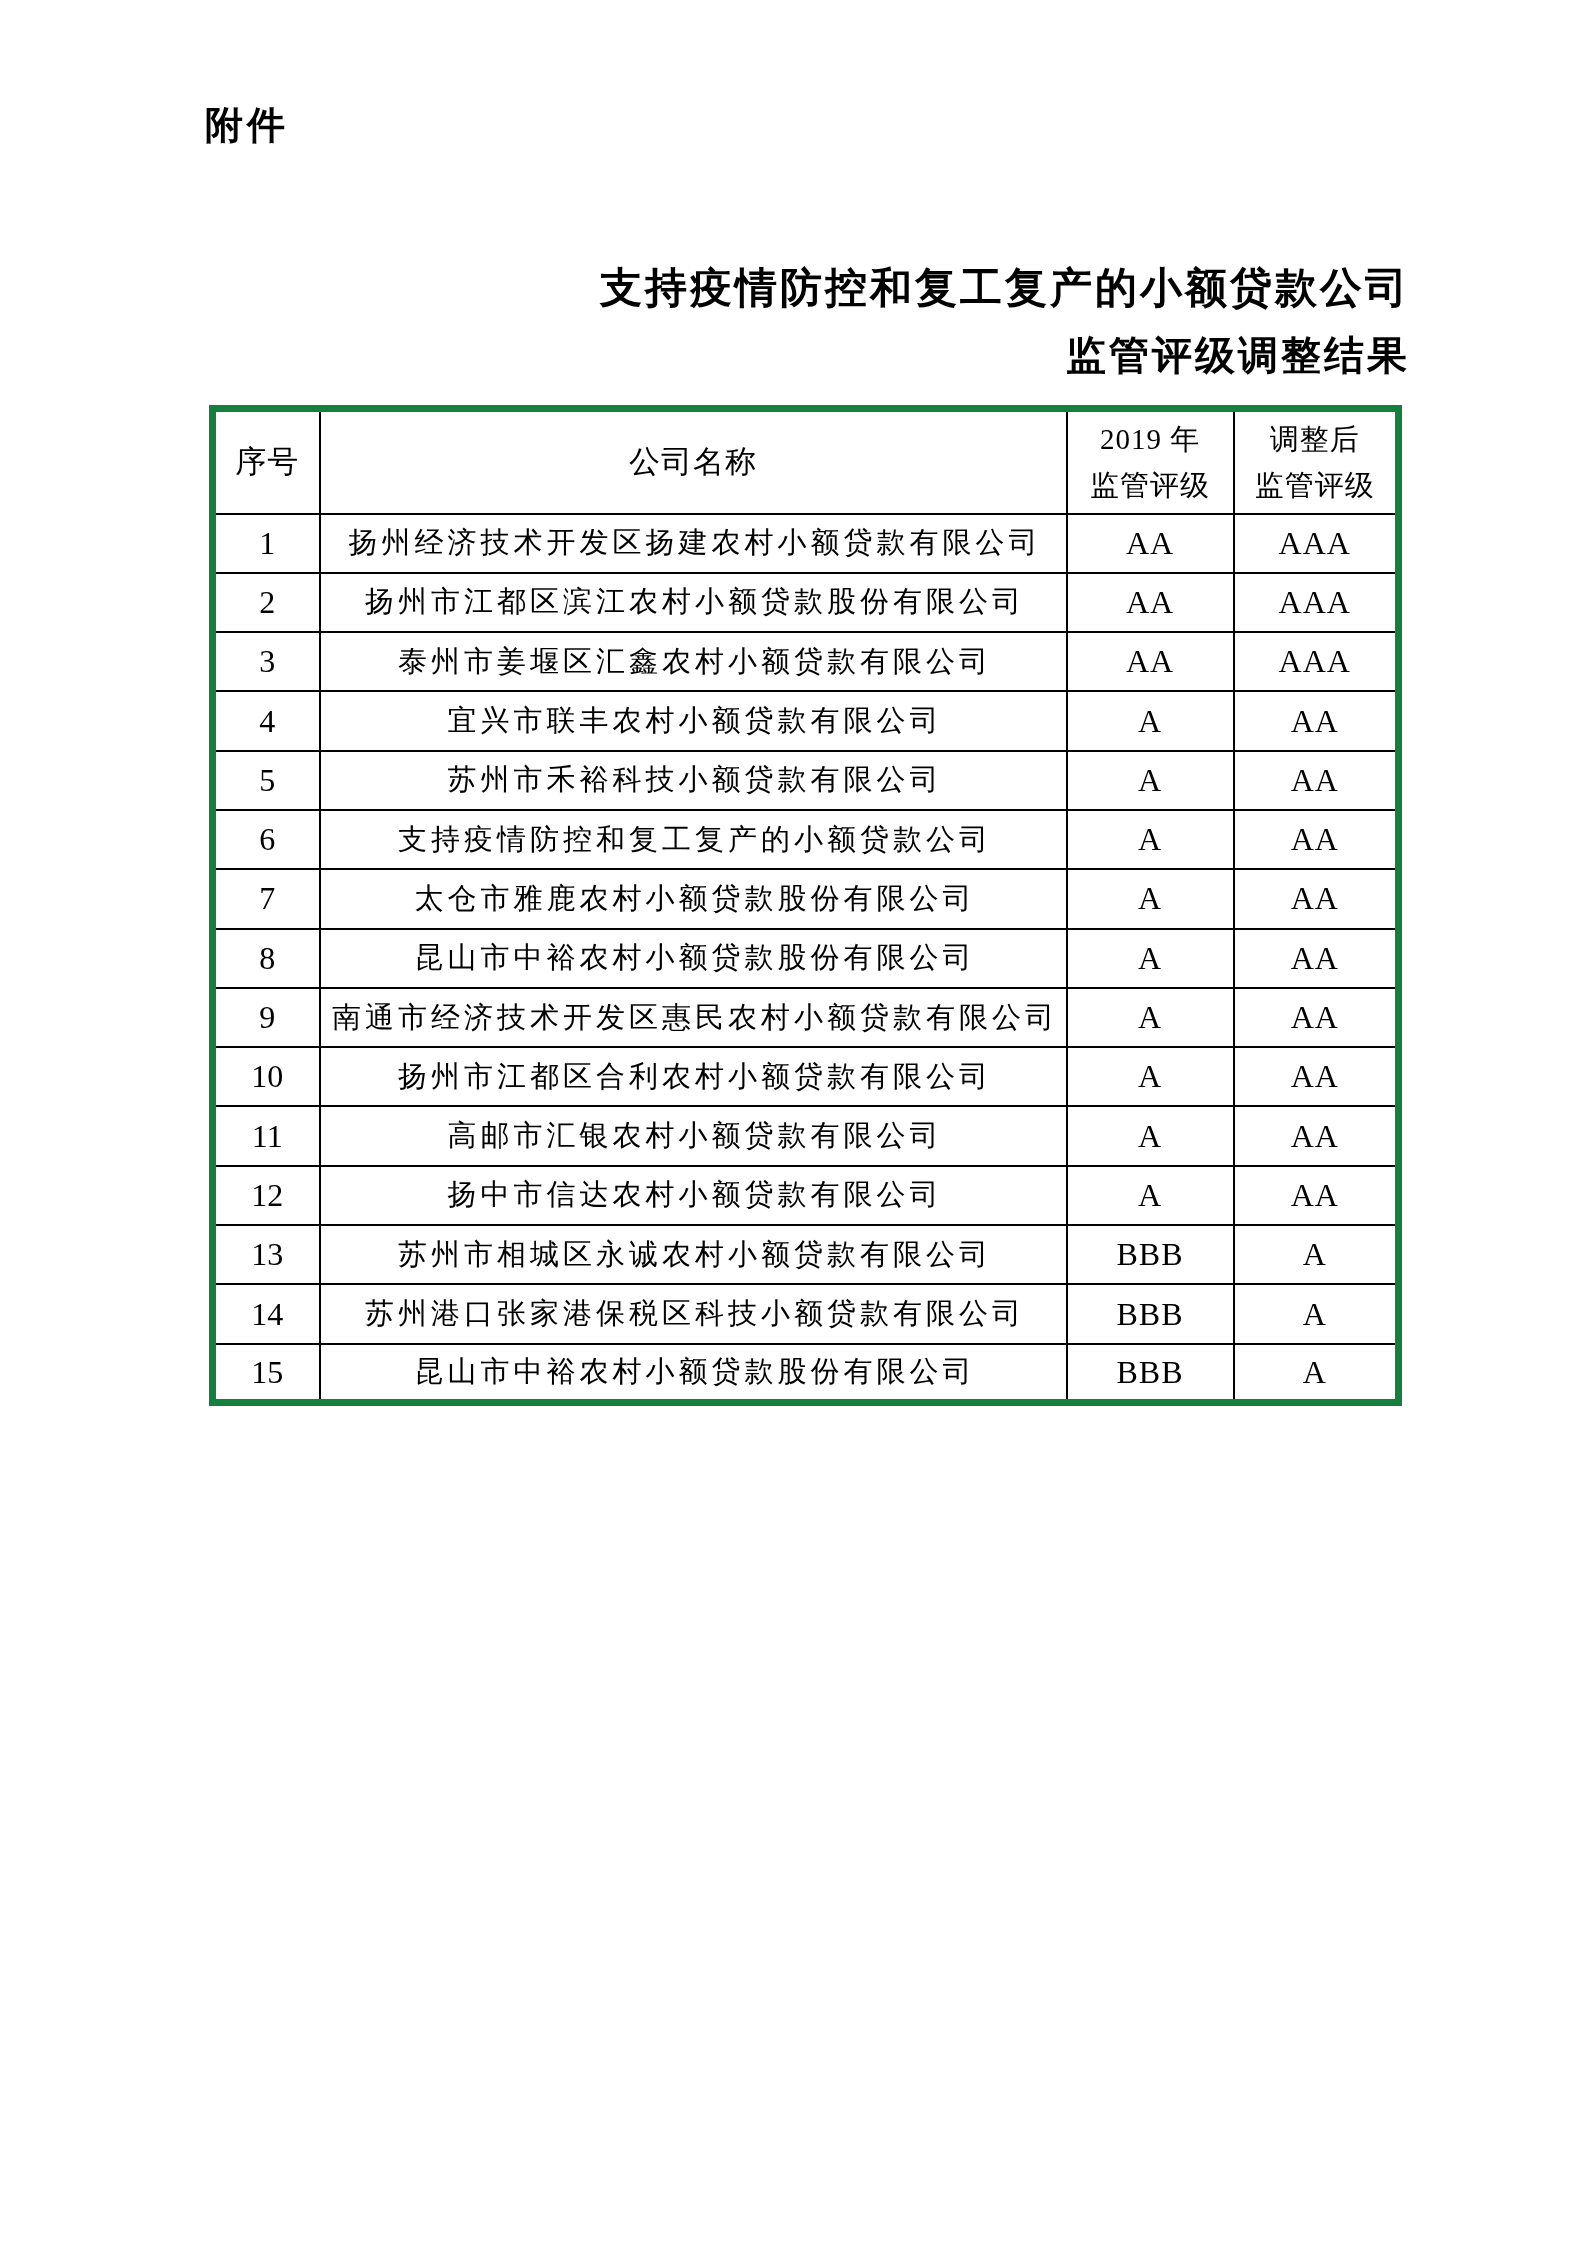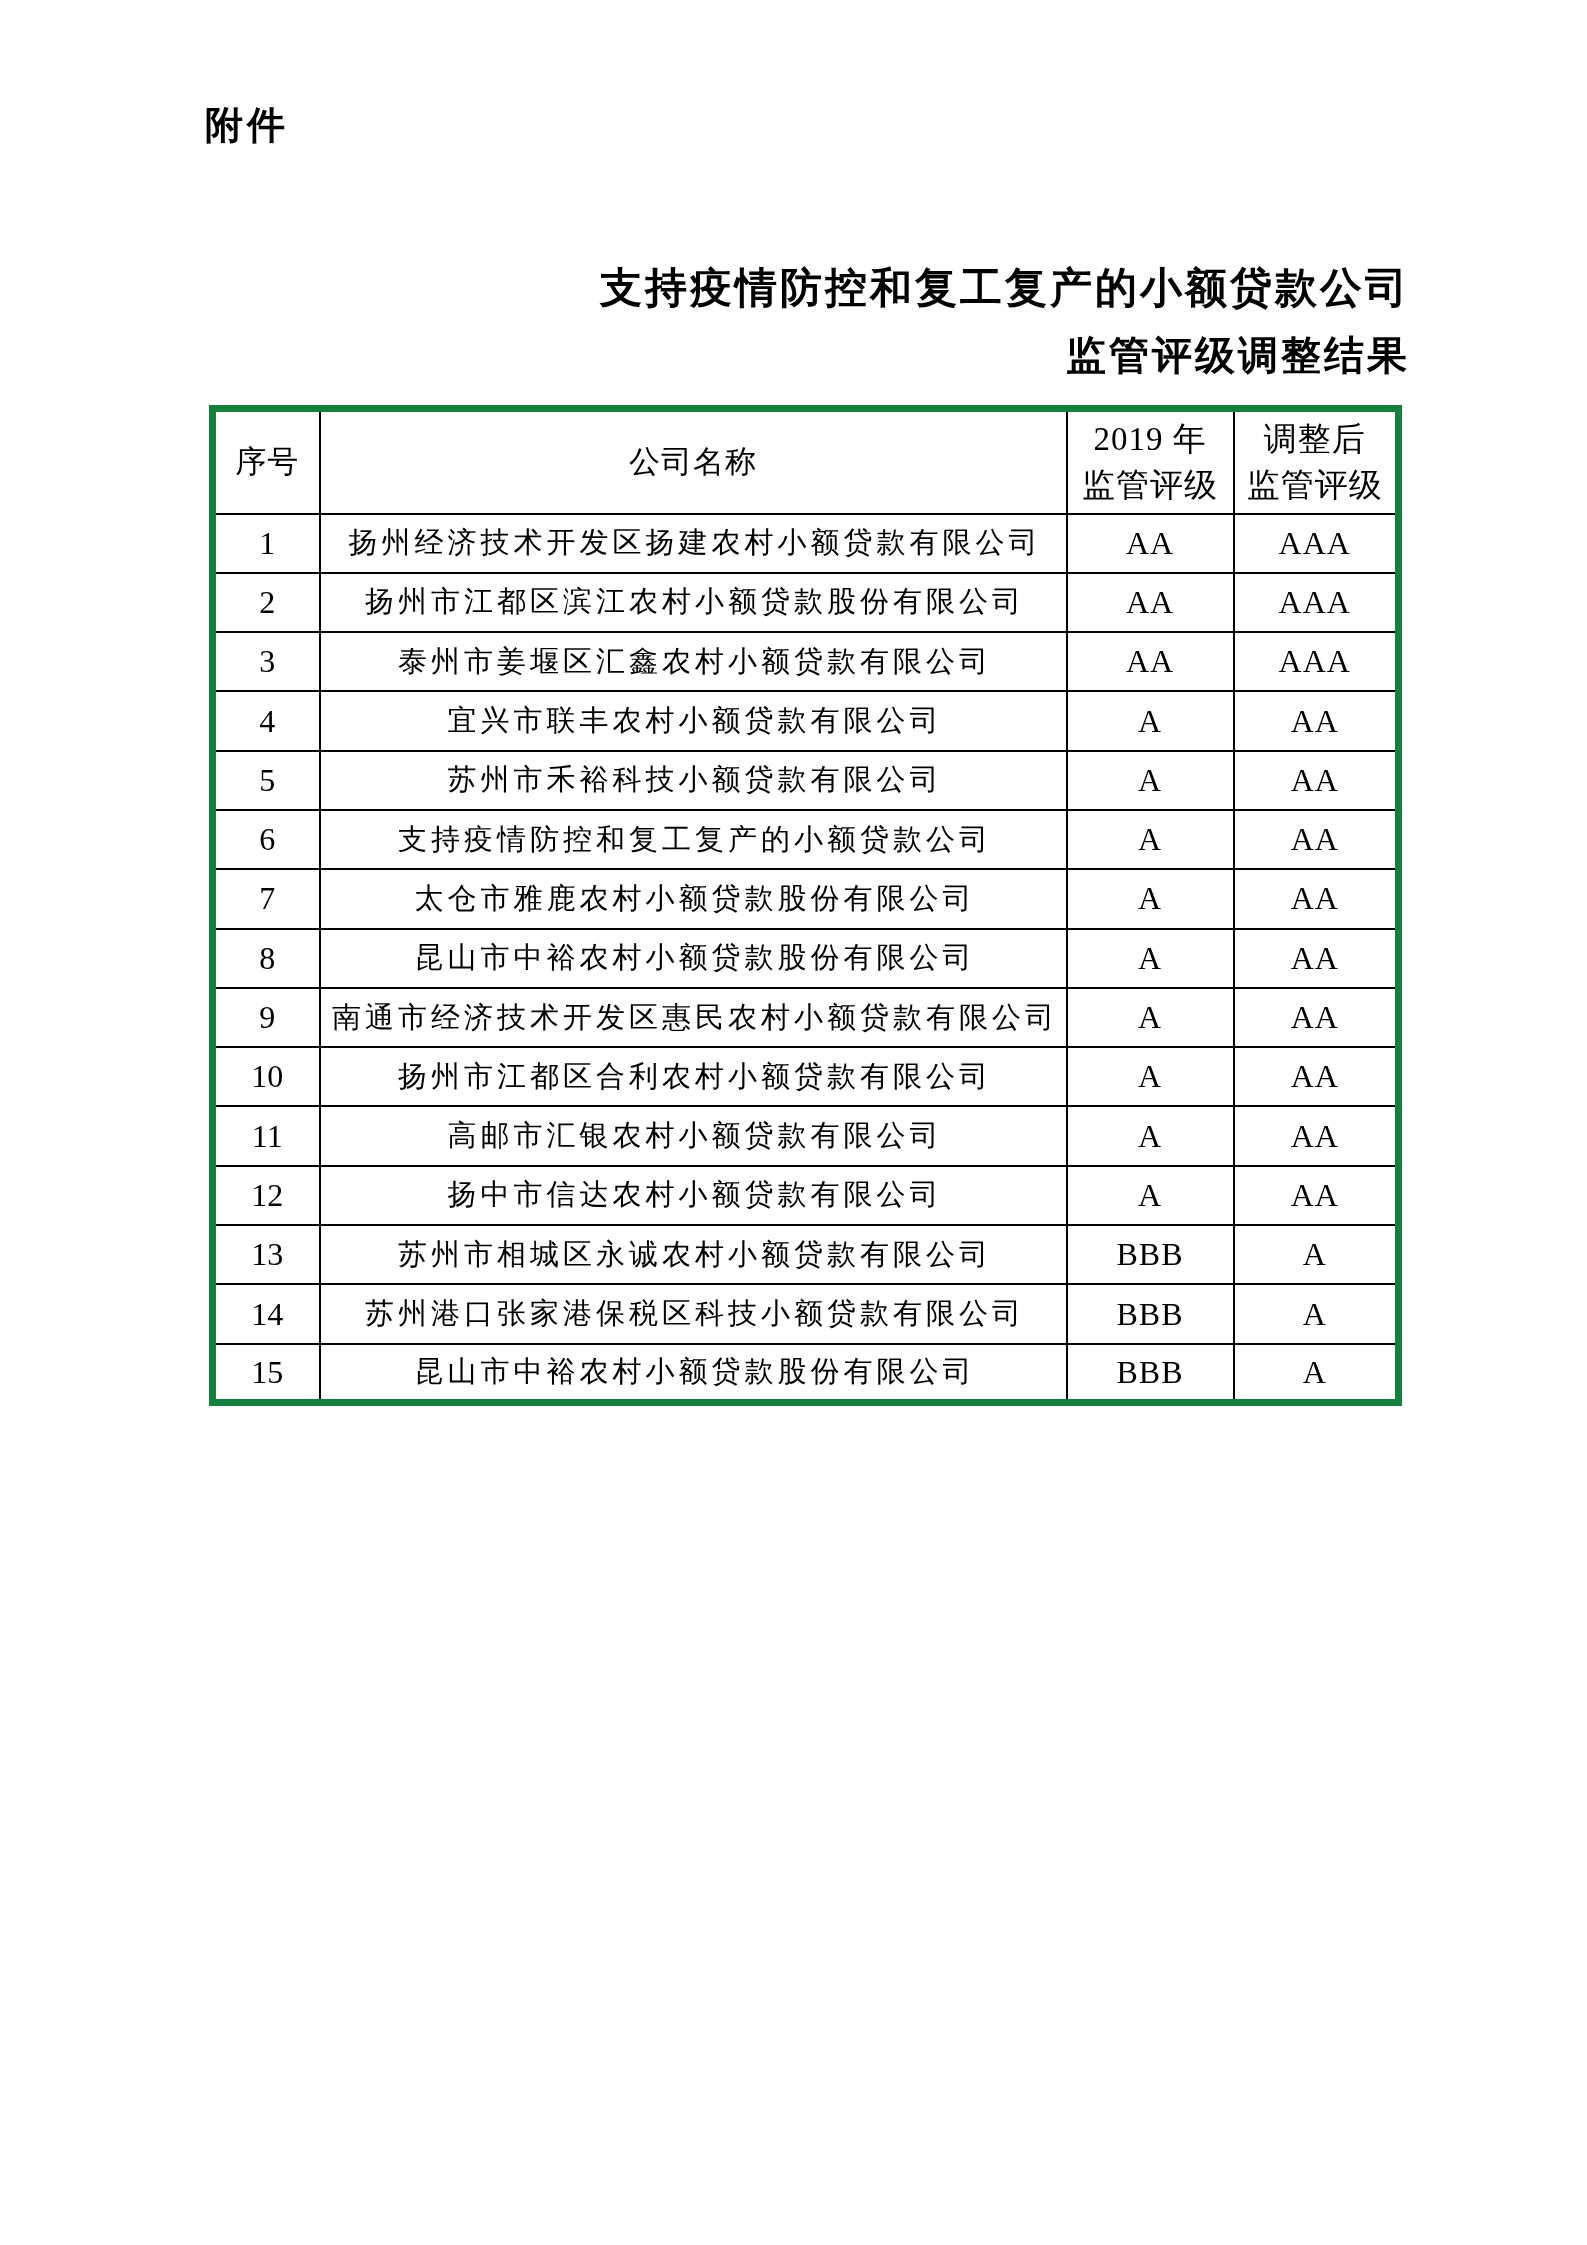--- a/index.html
+++ b/index.html
@@ -72,21 +72,21 @@
   tbody tr { height: 59.3px; }
   th.col-no, th.col-company {
     font-family: "Liberation Sans", sans-serif;
     font-weight: 500;
     font-size: 31px;
     letter-spacing: 1px;
   }
   th.col-r2019, th.col-adj {
     font-family: "Liberation Serif", serif;
     font-weight: normal;
-    font-size: 33px;
+    font-size: 29px;
     letter-spacing: 1px;
     border-radius: 10px;
   }
   th .hdr-line { line-height: 46px; }
   td.cell-no {
     font-family: "Liberation Serif", serif;
     font-size: 32px;
   }
   td.cell-company {
     font-family: "Liberation Serif", serif;

